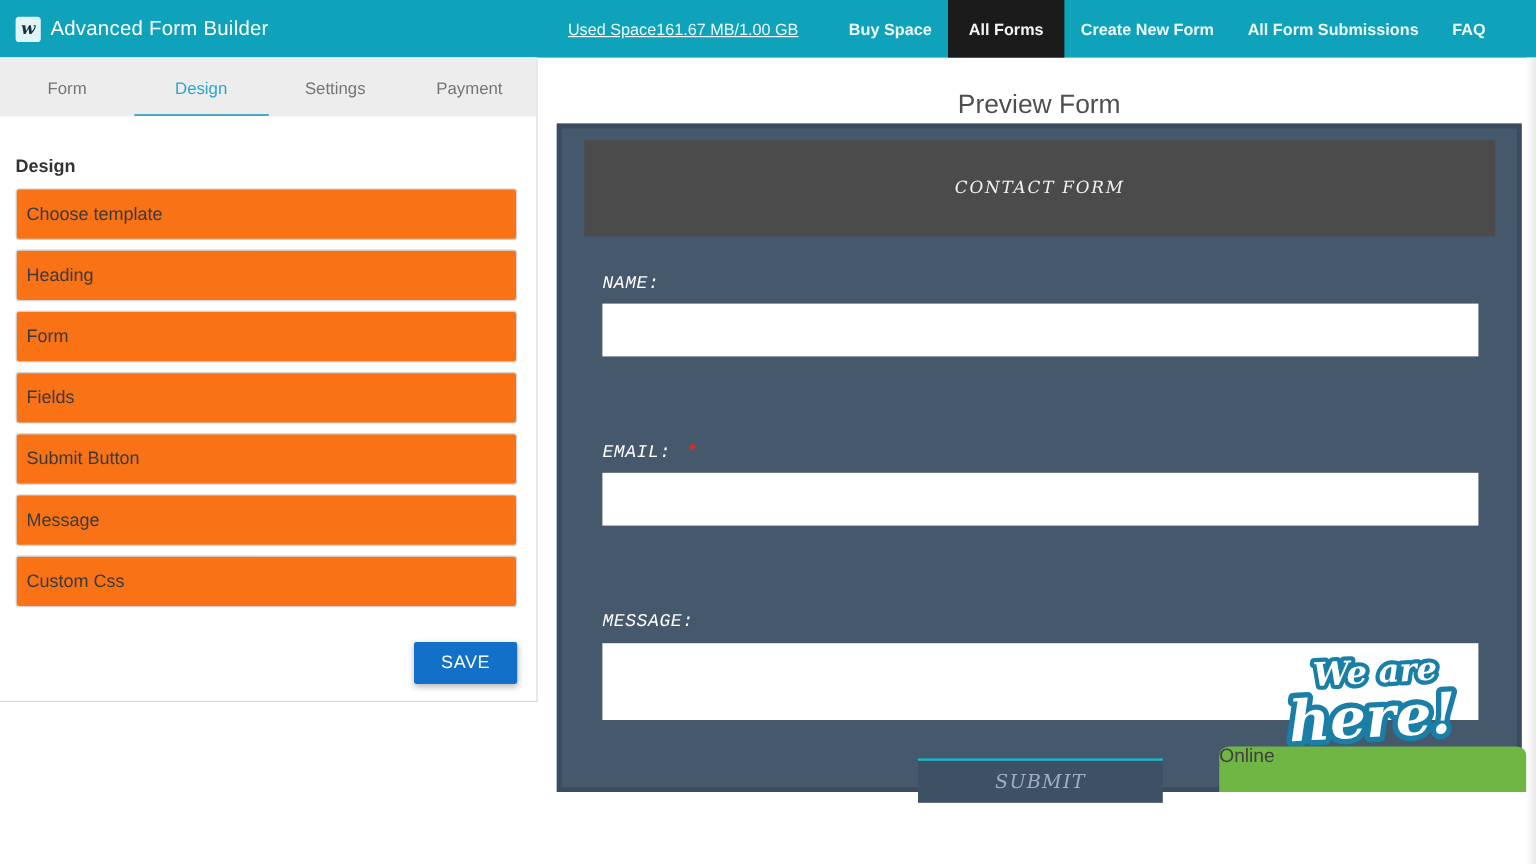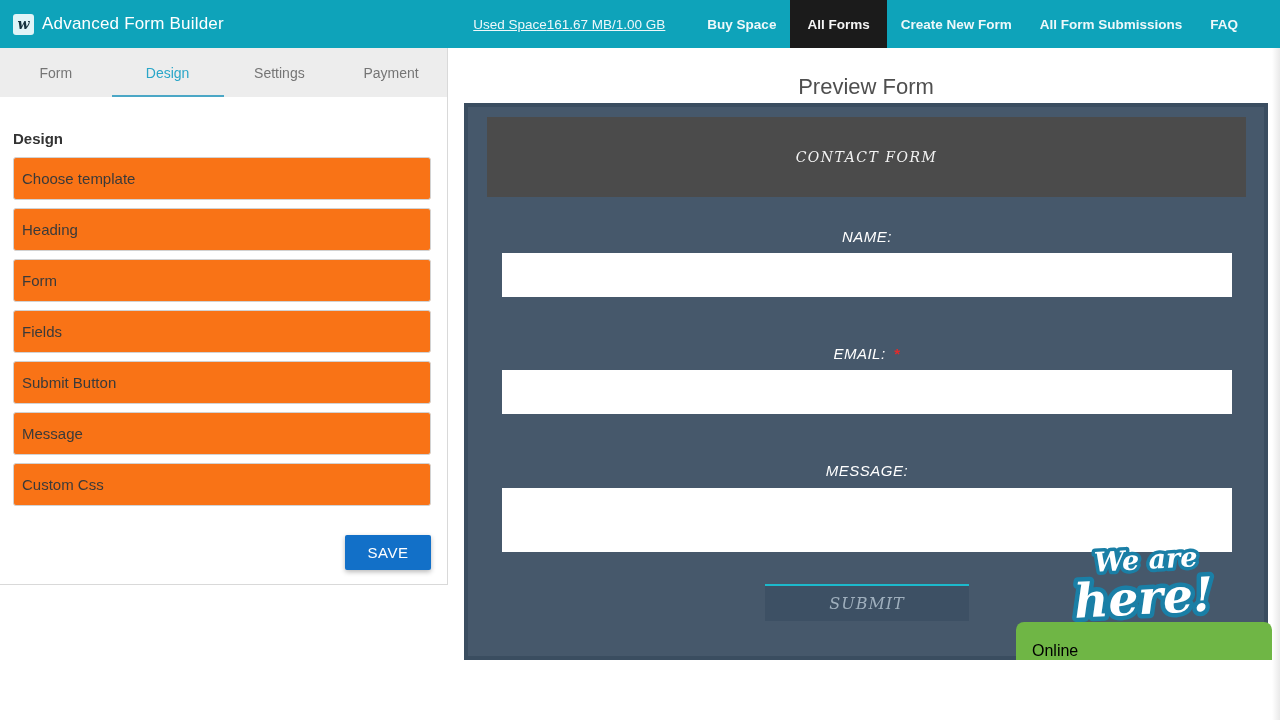--- a/index.html
+++ b/index.html
@@ -42,41 +42,41 @@
   .preview-title { position: absolute; left: 464px; top: 74px; width: 804px;
     text-align: center; font-size: 22px; font-weight: 400; color: #4F4F4F; }
   .contact-form { position: absolute; left: 464px; top: 103px; width: 804px; height: 557px;
     background: #46586B; border: 4px solid #3A4D60; }
   .form-header { margin: 10px 18px 0 19px; height: 80px; background: #4B4B4B;
     display: flex; align-items: center; justify-content: center; }
   .form-heading-text { color: #f2f2f2; font-family: "DejaVu Serif", serif; font-style: italic;
     font-size: 14px; letter-spacing: 1.5px; }
   .form-fields { margin: 0 0 0 34px; width: 730px; }
   .field-label { display: block; margin-top: 31px; height: 18px; color: #ffffff;
-    font-family: Liberation Sans, sans-serif; font-style: italic; font-size: 15px; letter-spacing: .5px; text-align: center; }
-  .field-label.gap { margin-top: 48px; }
+    font-family: Liberation Mono, monospace; font-style: italic; font-size: 15px; letter-spacing: .5px; }
+  .field-label.gap { margin-top: 72px; }
   .required { color: #E02B2B; font-weight: bold; margin-left: 4px; font-style: normal; }
   .field-input { display: block; margin-top: 7px; width: 730px; height: 44px; border: 0;
     background: #ffffff; font-size: 15px; padding: 0 10px; outline: none; }
   .field-textarea { display: block; margin-top: 8px; width: 730px; height: 64px; border: 0;
     background: #ffffff; font-size: 15px; padding: 8px 10px; resize: none; outline: none; }
   .submit-wrap { margin-top: 32px; display: flex; justify-content: center; }
   .submit-btn { width: 204px; height: 37px; background: #3D5064; border: none;
     border-top: 2px solid #1CB9CC; color: #9FAFBD; font-family: "DejaVu Serif", serif;
     font-style: italic; font-size: 16px; letter-spacing: 1px; cursor: pointer; }
 
   
   .sticker { position: absolute; left: 1055px; top: 536px; transform: rotate(-3deg); }
   .sticker text { font-family: "DejaVu Serif", serif; font-style: italic; font-weight: bold;
     fill: #ffffff; stroke: #1A7FA6; paint-order: stroke; stroke-linejoin: round; }
   .sticker .line1 { font-size: 27px; stroke-width: 7px; }
   .sticker .line2 { font-size: 47px; stroke-width: 9px; }
   .online-bar { position: absolute; left: 1016px; top: 622px; width: 256px; height: 38px;
-    background: #6FB645; border-radius: 8px 8px 0 0; display: flex; align-items: flex-end;
-    padding-left: 16px; color: #000000; font-size: 16px; cursor: pointer; }
+    background: #6FB645; border-radius: 8px 8px 0 0; display: flex; align-items: flex-start;
+    color: #404040; font-size: 16px; cursor: pointer; }
 
   .scroll-strip { position: absolute; right: 0; top: 48px; width: 8px; height: 672px;
     background: linear-gradient(to right, #ffffff, #e9e9e9); }
 </style>
 </head>
 <body>
 
 <header class="topbar">
   <span class="logo-badge">
     <span>w</span>

